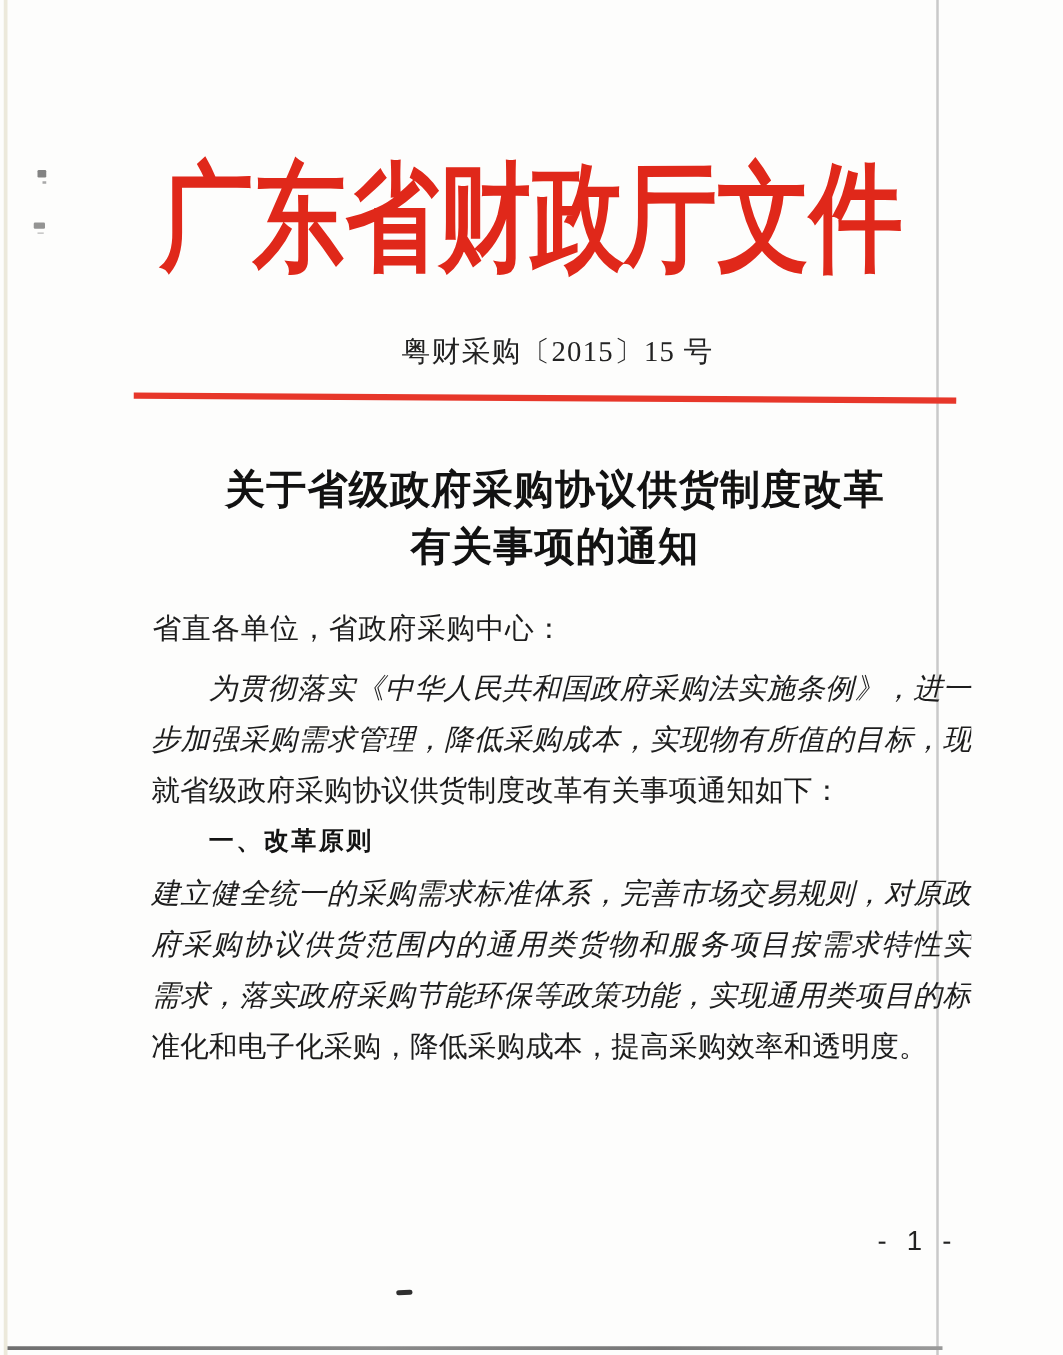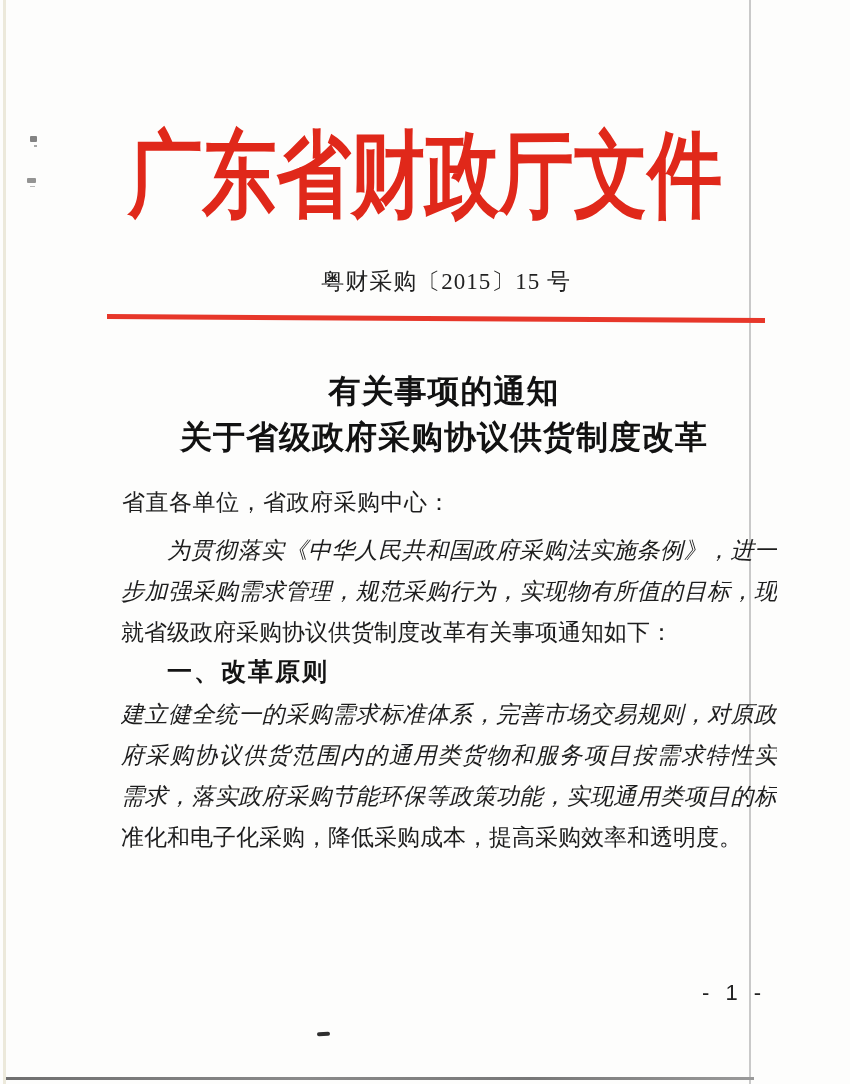--- a/index.html
+++ b/index.html
@@ -43,21 +43,21 @@
     font-size:32px; line-height:46px; color:#121212; letter-spacing:1px; }
 
   .salutation { position:absolute; left:122px; top:482px; height:41px; line-height:41px;
     font-size:23px; letter-spacing:.5px; }
 
   
   .body-block { position:absolute; left:121px; top:530px; width:656px; font-size:23px; color:#1d1d1d; }
   .bline { height:41px; line-height:41px; overflow:hidden; }
   .just { text-align:justify; text-align-last:justify;font-style:italic; }
   .indent { text-indent:46px; }
-  .heading { font-family:Liberation Mono, monospace; font-weight:bold; font-size:25px;
+  .heading { font-family:Liberation Serif, serif; font-weight:bold; font-size:20px;
     color:#141414; letter-spacing:2px; }
 
   .page-number { position:absolute; left:702px; top:980px; font-size:22px; color:#222;
     letter-spacing:5px; font-family:"Liberation Sans", sans-serif; }
 </style>
 </head>
 <body>
 
 <div class="page">
 
@@ -70,29 +70,29 @@
 
   <div class="letterhead">
     <span class="lh-text">广东省财政厅文件</span>
   </div>
 
   <div class="doc-number">粤财采购〔2015〕15 号</div>
 
   <div class="red-rule"></div>
 
   <div class="doc-title">
+    <div>关于省级政府采购协议供货制度改革</div>
     <div>有关事项的通知</div>
-    <div>关于省级政府采购协议供货制度改革</div>
   </div>
 
   <div class="salutation">省直各单位，省政府采购中心：</div>
 
   <div class="body-block">
     <div class="bline just indent">为贯彻落实《中华人民共和国政府采购法实施条例》，进一</div>
-    <div class="bline just">步加强采购需求管理，规范采购行为，实现物有所值的目标，现</div>
+    <div class="bline just">步加强采购需求管理，降低采购成本，实现物有所值的目标，现</div>
     <div class="bline">就省级政府采购协议供货制度改革有关事项通知如下：</div>
     <div class="bline heading indent">一、改革原则</div>
     <div class="bline just">建立健全统一的采购需求标准体系，完善市场交易规则，对原政</div>
     <div class="bline just">府采购协议供货范围内的通用类货物和服务项目按需求特性实</div>
     <div class="bline just">需求，落实政府采购节能环保等政策功能，实现通用类项目的标</div>
     <div class="bline">准化和电子化采购，降低采购成本，提高采购效率和透明度。</div>
   </div>
 
   <div class="page-number">- 1 -</div>
 

